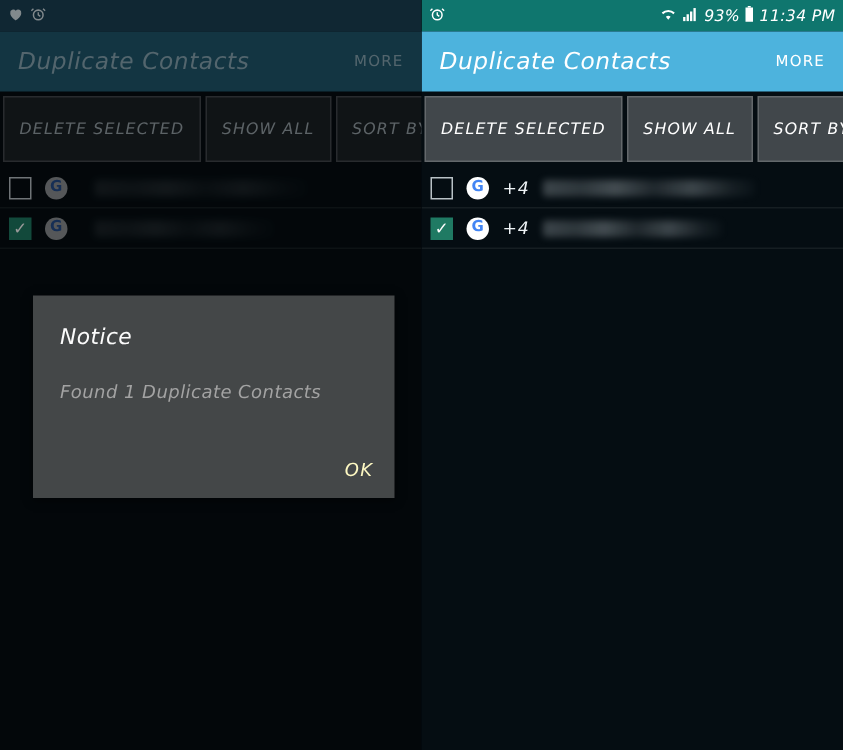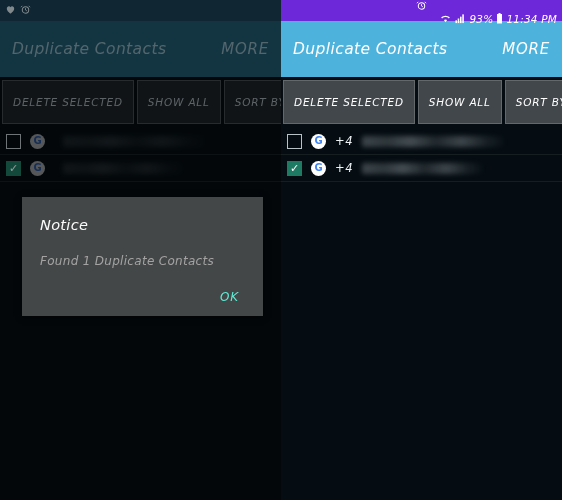--- a/index.html
+++ b/index.html
@@ -17,29 +17,29 @@
     height:21px; display:flex; align-items:center;
     padding:0 5px; font-size:10.5px; letter-spacing:0.2px;
   }
   .sb-left { display:flex; align-items:center; gap:4px; }
   .sb-right { margin-left:auto; display:flex; align-items:center; gap:3px; }
   .sb-text { font-size:10.5px; font-style:italic; font-family:"DejaVu Sans", sans-serif; }
   .ico { display:inline-block; line-height:1; }
 
   
   .toolbar {
-    height:56px; display:flex; align-items:center;
+    height:40px; display:flex; align-items:center;
     padding:0 12px;
   }
   .app-title {
     font-size:15.5px; font-style:italic; letter-spacing:0.4px;
     font-family:"DejaVu Sans", sans-serif;
   }
   .more-btn {
-    margin-left:auto; font-size:15px; font-style:italic;
+    margin-left:auto; font-size:10px; 
     letter-spacing:0.8px;
   }
 
   
   .actionbar {
     display:flex; align-items:center; gap:3px;
     padding:3px 2px 4px 2px;
   }
   .abtn {
     height:44px; display:flex; align-items:center; justify-content:center;
@@ -83,21 +83,21 @@
   .blur.dim { opacity:0.42; }
   .blur.w1 { max-width:142px; }
   .blur.w2 { max-width:120px; }
 
   
   .scrim { position:absolute; inset:0; background:rgba(0,0,0,0.40); }
 
   
   .dialog {
     position:absolute; left:22px; top:197px; width:241px;
-    background:#444748; padding:20px 18px 12px 18px;
+    background:#444748; padding:20px 8px 12px 18px;
     box-shadow:0 1px 6px rgba(0,0,0,0.55);
   }
   .dlg-title {
     font-size:14.5px; font-style:italic; color:#fbfbfb;
     letter-spacing:0.3px; margin-bottom:21px;
   }
   .dlg-msg {
     font-size:12px; font-style:italic; color:#a3a3a3;
     letter-spacing:0.3px; margin-bottom:22px;
   }
@@ -159,28 +159,28 @@
         <div class="blur dim w2"></div>
       </div>
     </div>
 
     <div class="scrim"></div>
 
     <div class="dialog" style="background: rgb(68, 71, 72);">
       <div class="dlg-title">Notice</div>
       <div class="dlg-msg">Found 1 Duplicate Contacts</div>
       <div class="dlg-actions">
-        <div class="dlg-ok" style="color: #5eead4;">OK</div>
+        <div class="dlg-ok" style="color: #fef9c3; margin-top: 16px;">OK</div>
       </div>
     </div>
   </div>
 
   <div class="panel" id="panel-right" style="background: rgb(5, 13, 18);">
 
-    <div class="statusbar" id="sb-right" style="background: #6d28d9; color: rgb(255, 255, 255); flex-direction: column;">
+    <div class="statusbar" id="sb-right" style="background: #0f766e; color: rgb(255, 255, 255);">
       <div class="sb-left">
         <span class="ico">
           <svg width="11" height="11" viewBox="0 0 24 24">
             <circle cx="12" cy="13" r="7" fill="none" stroke="#ffffff" stroke-width="2.2"></circle>
             <path d="M5 4 2 7 M19 4l3 3 M12 9v4l3 2" stroke="#ffffff" stroke-width="2" fill="none"></path>
           </svg>
         </span>
       </div>
       <div class="sb-right">
         <span class="ico">

